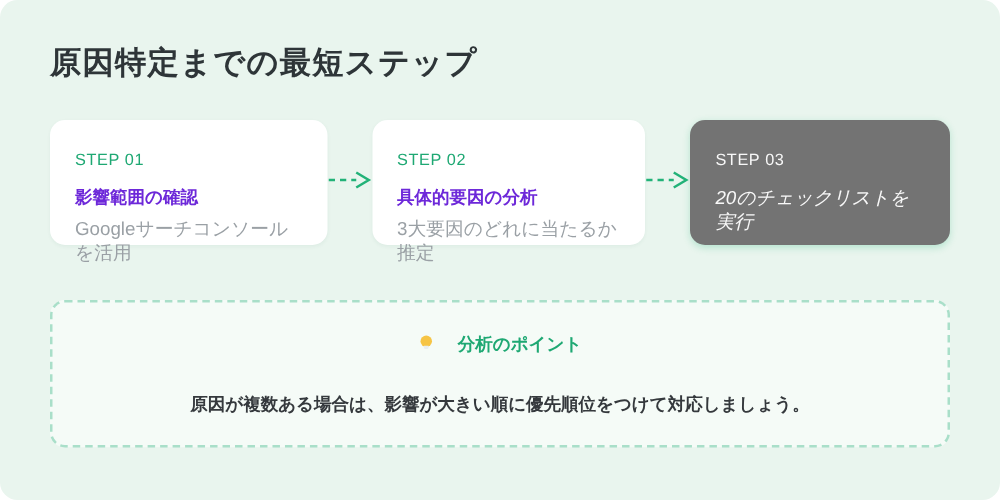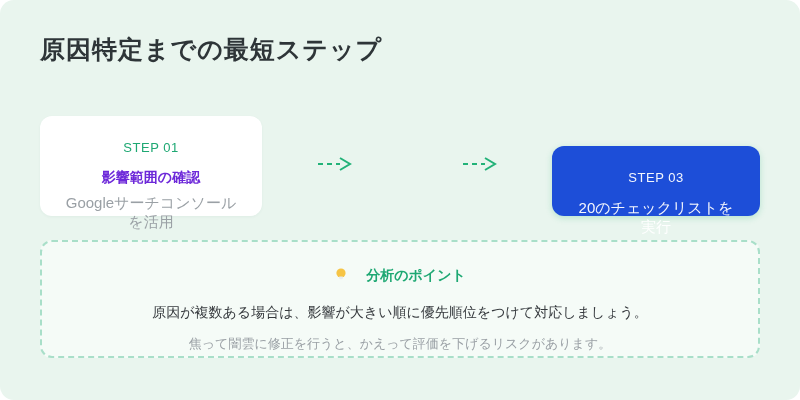--- a/index.html
+++ b/index.html
@@ -22,56 +22,55 @@
     left: 40px;
     top: 33px;
     font-size: 25px;
     font-weight: bold;
     letter-spacing: 1px;
     color: #2e3538;
   }
   .steps-row {
     position: absolute;
     left: 40px;
-    top: 116px;
+    top: 96px;
     width: 720px;
     height: 100px;
     display: flex;
     align-items: stretch;
-    text-align: center;
   }
   .step-card {
     box-sizing: border-box;
     border-radius: 12px;
     padding: 24px 20px 0 20px;
     background: #ffffff;
     box-shadow: 0 1px 3px rgba(40, 90, 70, 0.05);
   }
   .step-card.c1 { width: 222px; }
   .step-card.c2 { width: 219px; }
-  .step-card.c3 { width: 208px; background: #1d4ed8; box-shadow: 0 2px 6px rgba(34, 178, 120, 0.25); margin-top: 30px; }
+  .step-card.c3 { width: 208px; background: #737373; box-shadow: 0 2px 6px rgba(34, 178, 120, 0.25); }
   .step-label {
     font-size: 13px;
     letter-spacing: 0.5px;
     color: #1ea873;
     margin-bottom: 14px;
   }
   .step-title {
     font-size: 14px;
     font-weight: 600;
     color: #6d28d9;
     margin-bottom: 7px;
   }
   .step-sub {
     font-size: 15px;
     color: #9aa0a5;
   }
   .step-card.c3 .step-label { color: rgba(255,255,255,0.95); }
   .step-card.c3 .step-title { color: #ffffff; }
-  .step-card.c3 .step-sub   { color: rgba(255,255,255,0.95); }
+  .step-card.c3 .step-sub   { color: rgba(255,255,255,0.95); font-style: italic; }
   .arrow-cell {
     flex: 1;
     display: flex;
     align-items: center;
     justify-content: center;
   }
   .tip-box {
     position: absolute;
     left: 40px;
     top: 240px;
@@ -87,23 +86,23 @@
     margin-top: 25px;
     font-size: 14px;
     font-weight: 600;
     color: #1ea873;
     display: flex;
     align-items: center;
     justify-content: center;
     gap: 18px;
   }
   .tip-body {
-    margin-top: 19px;
+    margin-top: 30px;
     font-size: 14px;
-    font-weight: 400;
+    font-weight: 700;
     color: #35393d;
   }
   .tip-note {
     margin-top: 13px;
     font-size: 13px;
     color: #9aa0a5;
   }
 </style>
 </head>
 <body>
@@ -122,20 +121,25 @@
 
     <div class="arrow-cell">
       <span>
         <svg width="36" height="16" viewBox="0 0 36 16">
           <line x1="1" y1="8" x2="23" y2="8" stroke="#22b278" stroke-width="2" stroke-dasharray="5 4"></line>
           <path d="M23 2 L33 8 L23 14" fill="none" stroke="#22b278" stroke-width="2"></path>
         </svg>
       </span>
     </div>
 
+    <div class="step-card c2">
+      <div class="step-label">STEP 02</div>
+      <div class="step-title">具体的要因の分析</div>
+      <div class="step-sub">3大要因のどれに当たるか推定</div>
+    </div>
 
     <div class="arrow-cell">
       <span>
         <svg width="36" height="16" viewBox="0 0 36 16">
           <line x1="1" y1="8" x2="23" y2="8" stroke="#22b278" stroke-width="2" stroke-dasharray="5 4"></line>
           <path d="M23 2 L33 8 L23 14" fill="none" stroke="#22b278" stroke-width="2"></path>
         </svg>
       </span>
     </div>
 
@@ -150,16 +154,15 @@
     <div class="tip-heading">
       <span>
         <svg width="14" height="15" viewBox="0 0 14 15">
           <circle cx="7" cy="6" r="4.6" fill="#f6c445"></circle>
           <path d="M5.2 9.6 h3.6 v1.6 a1 1 0 0 1 -1 1 h-1.6 a1 1 0 0 1 -1 -1 z" fill="#e8edf0"></path>
         </svg>
       </span>
       <span>分析のポイント</span>
     </div>
     <div class="tip-body">原因が複数ある場合は、影響が大きい順に優先順位をつけて対応しましょう。</div>
-    <div class="tip-note">焦って闇雲に修正を行うと、かえって評価を下げるリスクがあります。</div>
   </div>
 
 </div>
 
 </body></html>

